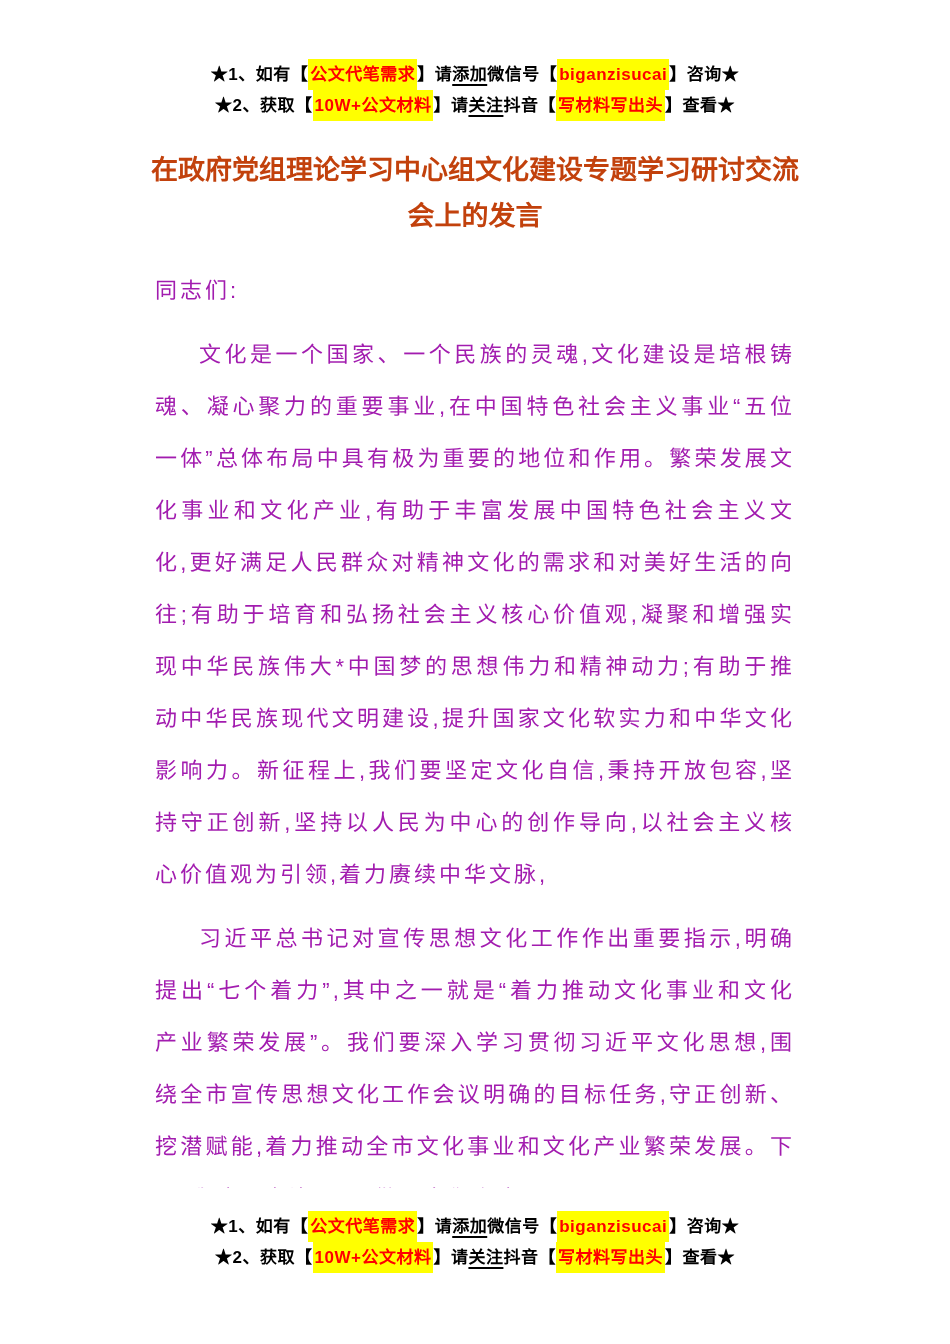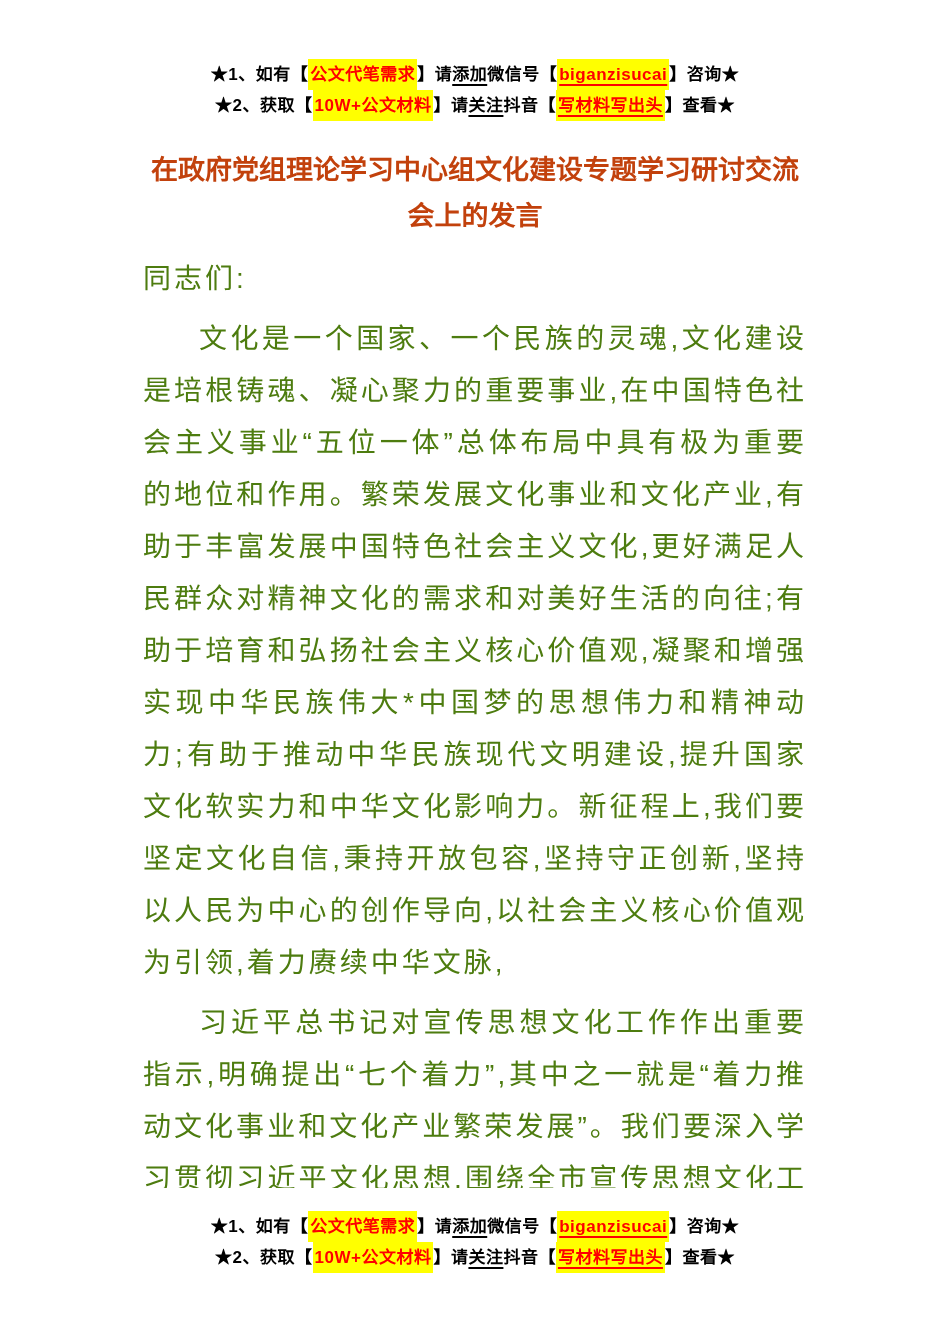--- a/index.html
+++ b/index.html
@@ -41,21 +41,20 @@
     color: #fe0000;
     padding: 6px 2px;
   }
   .u-black {
     text-decoration: underline;
     text-decoration-thickness: 2px;
     text-underline-offset: 4px;
     text-align: right;
   }
   .u-red {
-    text-decoration: underline;
     text-decoration-thickness: 2px;
     text-underline-offset: 4px;
     text-decoration-color: #fe0000;
   }
 
   
   .doc-title {
     margin: 26px 143px 0 143px;
     font-size: 27px;
     line-height: 46px;
@@ -65,25 +64,25 @@
     letter-spacing: 0px;
   }
 
   
   .content {
     margin: 14px 143px 0 143px;
     height: 935px;
     overflow: hidden;
   }
   .content p {
-    margin: 0;
-    font-size: 28px;
+    margin: 12px;
+    font-size: 22px;
     line-height: 52px;
     letter-spacing: 3px;
-    color: #4d7c0f;
+    color: #a21caf;
     text-align: justify;
   }
   .content p + p { margin-top: 8px; }
   .para { text-indent: 2em; }
 </style>
 </head>
 <body>
 
 <div class="page">
 

